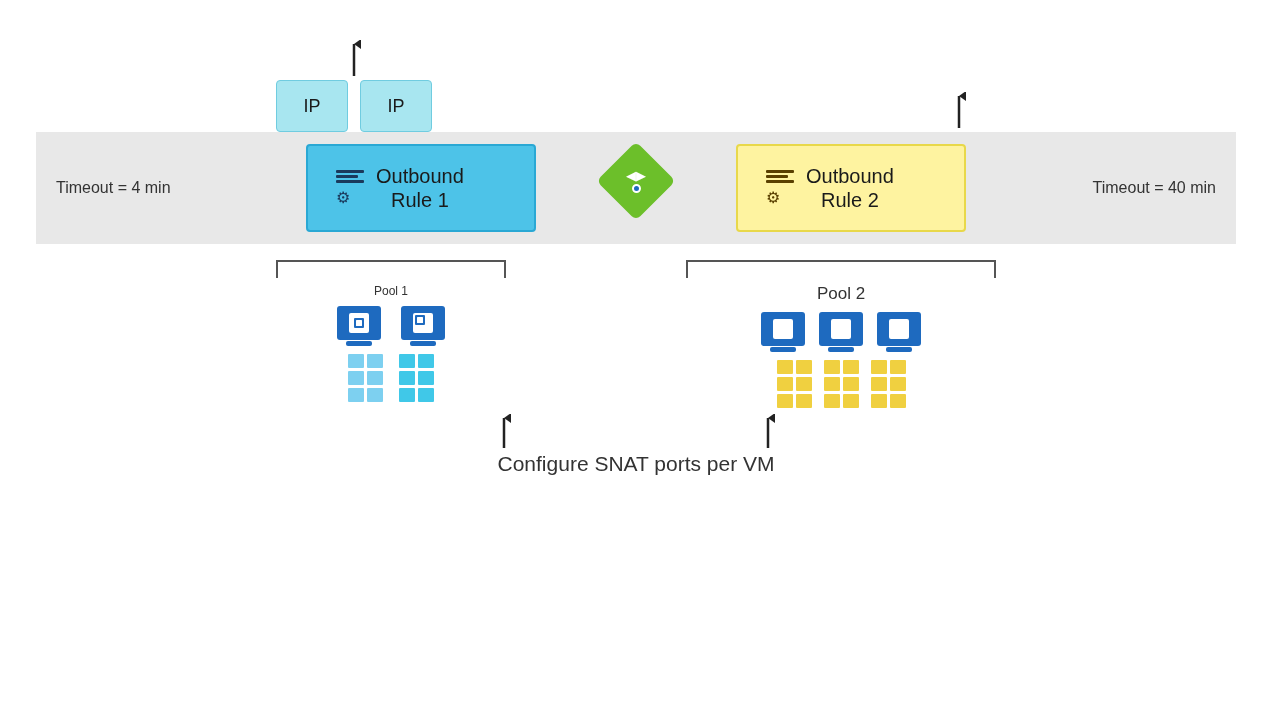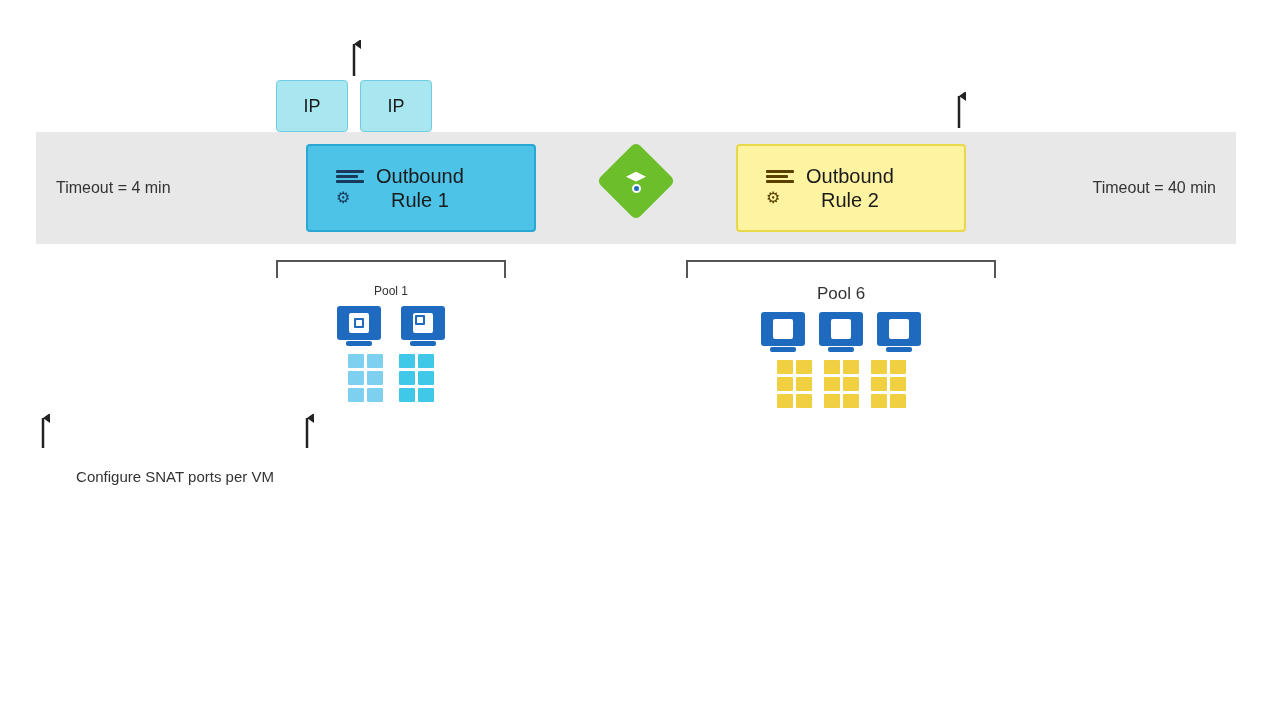--- a/index.html
+++ b/index.html
@@ -12,21 +12,21 @@
       display: flex;
       align-items: center;
       justify-content: center;
     }
     .diagram {
       width: 1200px;
       height: 680px;
       position: relative;
       display: flex;
       flex-direction: column;
-      align-items: flex-start;
+      align-items: center;
     }
 
     .ip-box {
       background: #a8e6f0;
       border: 1.5px solid #70cce0;
       border-radius: 4px;
       width: 72px;
       height: 52px;
       display: flex;
       align-items: center;
@@ -140,23 +140,23 @@
     
     .pool-section {
       display: flex;
       width: 100%;
       justify-content: center;
       gap: 180px;
       padding-top: 16px;
     }
 
     .snat-label {
-      font-size: 15px;
+      font-size: 21px;
       color: #333;
-      margin-top: 20px;
+      margin-top: 4px;
     }
 
     
     .top-area {
       position: relative;
       width: 100%;
       height: 120px;
       display: flex;
       justify-content: center;
       align-items: flex-end;
@@ -356,21 +356,21 @@
       </div>
     </div>
 
     <div class="pool-wrapper">
       <div style="display:flex; align-items:flex-start; width:310px;">
         <div style="width:2px; height:18px; background:#555;"></div>
         <div style="flex:1; height:2px; background:#555; margin-top:0;"></div>
         <div style="width:2px; height:18px; background:#555;"></div>
       </div>
       <div style="width:310px; display:flex; flex-direction:column; align-items:center; gap:8px; padding-top:6px;">
-        <span style="font-size:17px; color:#333;">Pool 6</span>
+        <span style="font-size:17px; color:#333;">Pool 2</span>
 
         <div style="display:flex; gap:14px;">
           <div style="display:flex; flex-direction:column; align-items:center;">
             <div style="width:44px; height:34px; background:#1e6abf; border-radius:3px; display:flex; align-items:center; justify-content:center;">
               <div style="width:20px; height:20px; background:white; border-radius:2px;"></div>
             </div>
             <div style="width:26px; height:5px; background:#1e6abf; border-radius:2px; margin-top:1px;"></div>
           </div>
           <div style="display:flex; flex-direction:column; align-items:center;">
             <div style="width:44px; height:34px; background:#1e6abf; border-radius:3px; display:flex; align-items:center; justify-content:center;">

